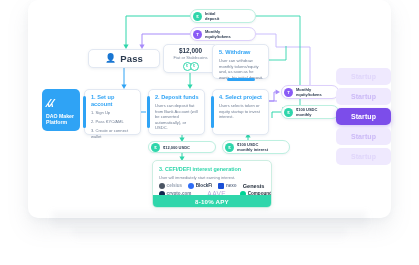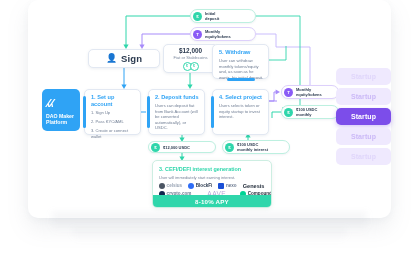--- a/index.html
+++ b/index.html
@@ -139,21 +139,21 @@
     <path d="M256,34 L276,34 L276,47" stroke="#c4b5fd" stroke-width="0.9" fill="none"></path>
 
     <path d="M269,60 L286,60 L286,46" stroke="#2fd6ab" stroke-width="0.9" fill="none"></path>
     <path d="M256,16 L300,16 L300,108 L282,108" stroke="#2fd6ab" stroke-width="0.9" fill="none"></path>
 
     <path d="M141,112 L146,112" stroke="#2fa3f5" stroke-width="1" fill="none"></path>
   </svg>
 
   <div class="node wbox" id="userbox">
     <span class="uicon">👤</span>
-    <span class="ulabel">Sign</span>
+    <span class="ulabel">Pass</span>
   </div>
 
   <div class="node wbox" id="amtbox">
     <div class="amt">$12,000</div>
     <div class="sub">Fiat or Stablecoins</div>
     <div class="coinrow">
       <span class="coin">$</span>
       <span class="coin">$</span>
     </div>
   </div>

